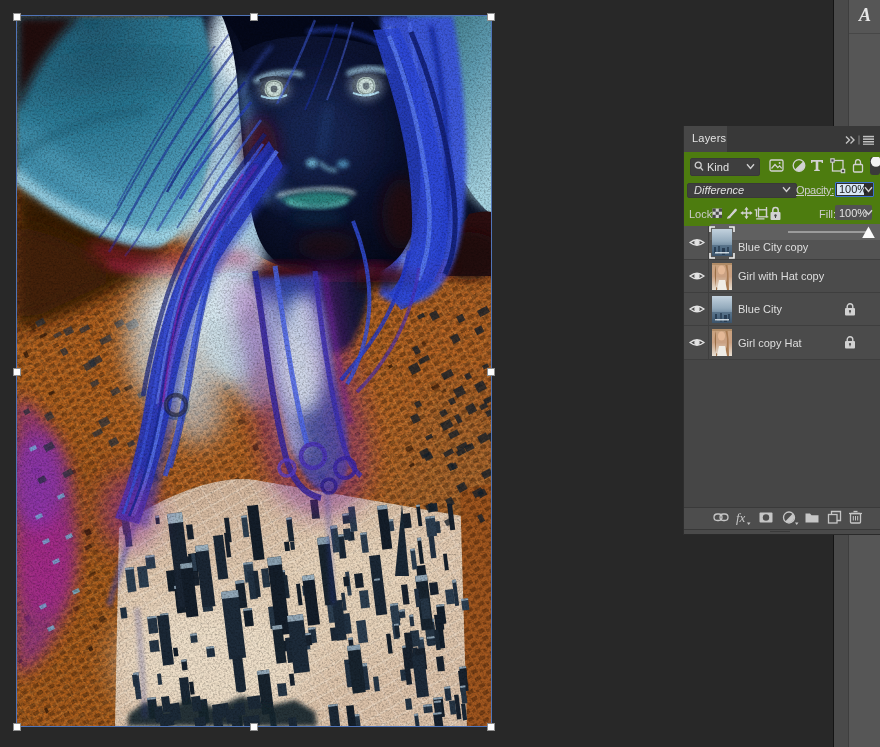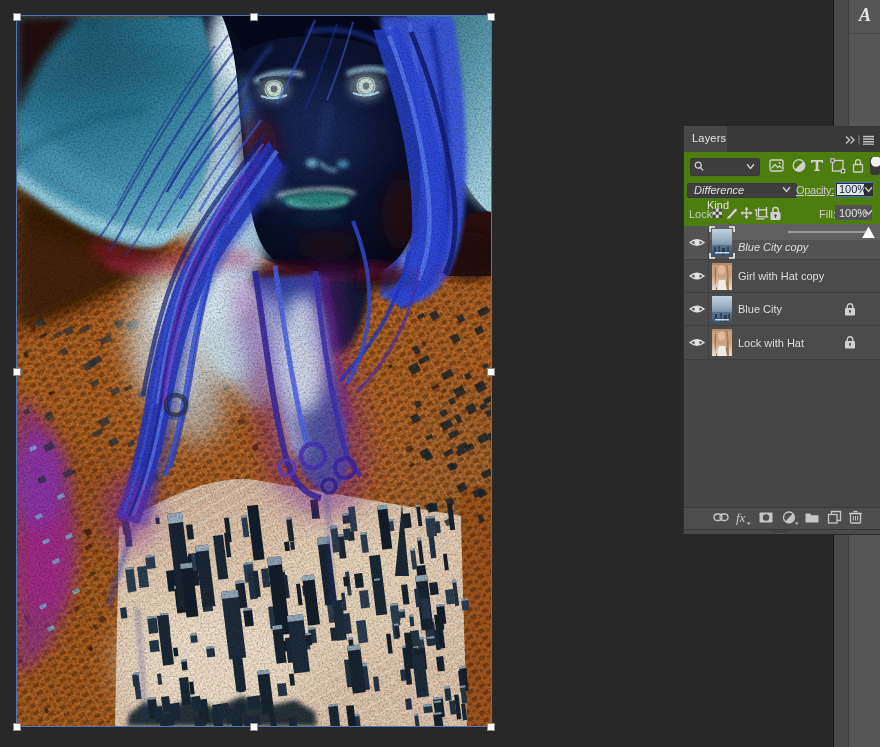--- a/index.html
+++ b/index.html
@@ -994,21 +994,21 @@
       <rect x="19" y="3.4" width="11" height="1.5" fill="#c2c2c2"></rect>
       <rect x="19" y="6" width="11" height="1.5" fill="#c2c2c2"></rect>
       <rect x="19" y="8.6" width="11" height="1.2" fill="#c2c2c2"></rect>
     </svg>
 
     <div id="combo1"></div>
     <svg style="position:absolute;left:10px;top:35px;" width="62" height="11" viewBox="0 0 62 11">
       <circle cx="4.2" cy="4.2" r="3" stroke="#cfcfcf" stroke-width="1.3" fill="none"></circle>
       <line x1="6.4" y1="6.4" x2="9" y2="9.5" stroke="#cfcfcf" stroke-width="1.3"></line>
     </svg>
-    <div class="prow-text" style="position:absolute;left:23px;top:35px;color:#e2e2e2;margin-top:38px;">Kind</div>
+    <div class="prow-text" style="position:absolute;left:23px;top:35px;color:#e2e2e2;">Kind</div>
     <svg style="position:absolute;left:62px;top:37px;" width="9" height="7" viewBox="0 0 9 7">
       <path d="M1 1.2 L4.5 5.4 L8 1.2" stroke="#cfcfcf" stroke-width="1.4" fill="none"></path>
     </svg>
     <svg style="position:absolute;left:85px;top:31px;" width="111" height="18" viewBox="0 0 111 18">
 
       <rect x="1" y="3" width="13" height="11" rx="1.4" stroke="#d2d2d2" stroke-width="1.3" fill="none"></rect>
       <path d="M2.5 11.5 L6 7.5 L8.8 10.6 L10.6 8.8 L12.7 11.3" stroke="#d2d2d2" stroke-width="1.2" fill="none"></path>
       <circle cx="10.6" cy="6" r="1" fill="#d2d2d2"></circle>
 
       <circle cx="30" cy="8.5" r="5.8" stroke="#d2d2d2" stroke-width="1.3" fill="none"></circle>
@@ -1147,24 +1147,24 @@
 
     <svg style="position:absolute;left:25px;top:100px;" width="26" height="33" viewBox="0 0 26 33">
       <g stroke="#f0f0f0" stroke-width="1.6" fill="none">
         <path d="M1 6 L1 1 L6 1"></path>
           <path d="M20 1 L25 1 L25 6"></path>
         <path d="M25 27 L25 32 L20 32"></path>
           <path d="M6 32 L1 32 L1 27"></path>
       </g>
     </svg>
 
-    <div class="lname" style="top:115px;font-style:italic;">Blue City copy</div>
+    <div class="lname" style="top:115px;">Blue City copy</div>
     <div class="lname" style="top:144px;">Girl with Hat copy</div>
     <div class="lname" style="top:177px;">Blue City</div>
-    <div class="lname" style="top:211px;">Lock with Hat</div>
+    <div class="lname" style="top:211px;">Girl copy Hat</div>
 
     <svg style="position:absolute;left:160px;top:177px;" width="12" height="13" viewBox="0 0 12 13">
       <rect x="1" y="5" width="10" height="7.5" rx="1" fill="#d2d2d2"></rect>
       <path d="M3.2 5 L3.2 3.6 A 2.8 2.8 0 0 1 8.8 3.6 L8.8 5" stroke="#d2d2d2" stroke-width="1.4" fill="none"></path>
       <circle cx="6" cy="8" r="1.1" fill="#474747"></circle>
         <rect x="5.5" y="8" width="1" height="2.3" fill="#474747"></rect>
     </svg>
     <svg style="position:absolute;left:160px;top:210px;" width="12" height="13" viewBox="0 0 12 13">
       <rect x="1" y="5" width="10" height="7.5" rx="1" fill="#d2d2d2"></rect>
       <path d="M3.2 5 L3.2 3.6 A 2.8 2.8 0 0 1 8.8 3.6 L8.8 5" stroke="#d2d2d2" stroke-width="1.4" fill="none"></path>

